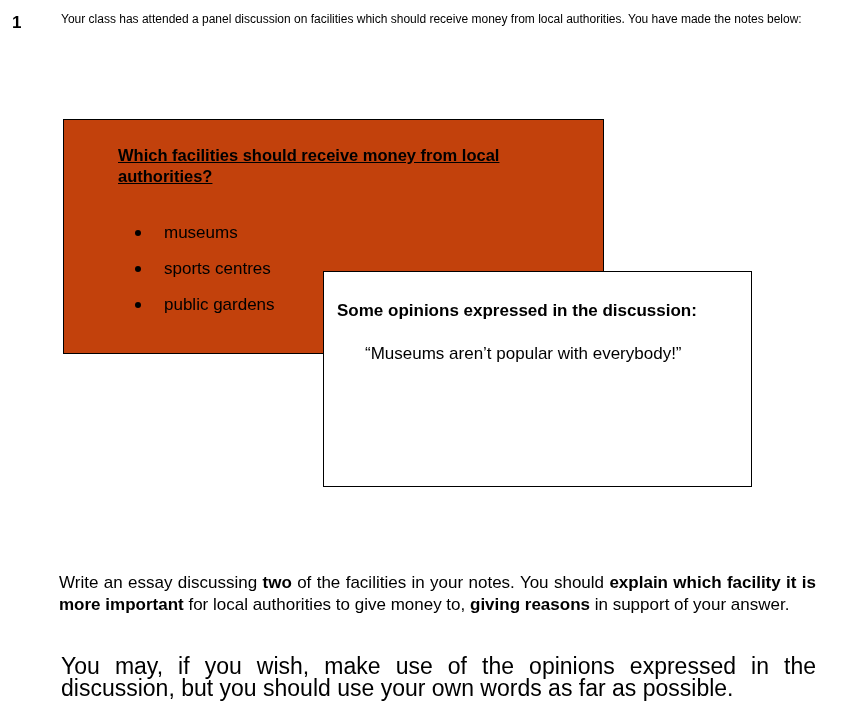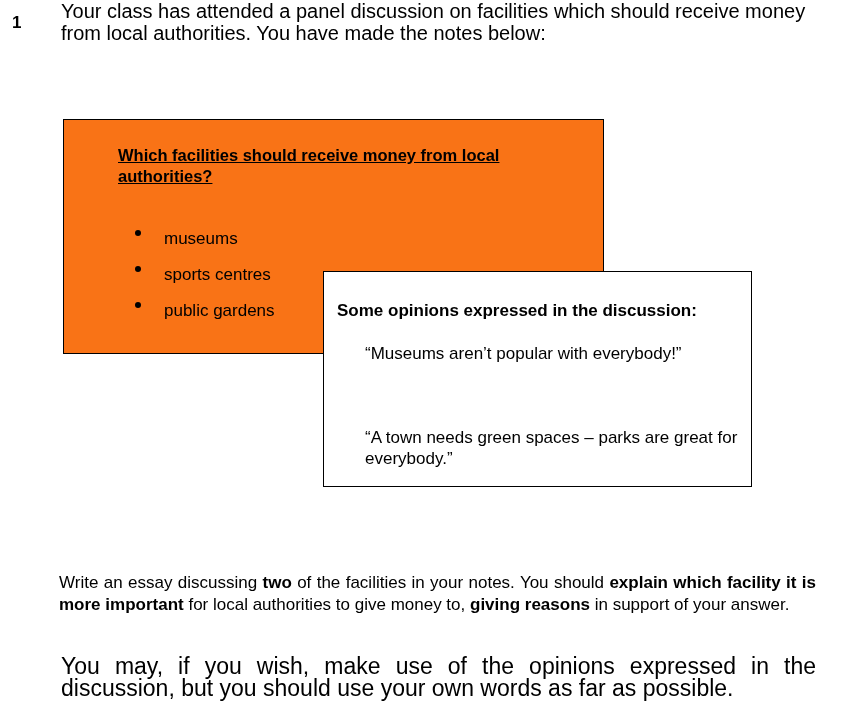--- a/index.html
+++ b/index.html
@@ -1,27 +1,27 @@
 <!DOCTYPE html>
 <html><head>
   <meta charset="utf-8">
   <style>
     html, body { margin: 0; padding: 0; background: #ffffff; }
     body { width: 856px; height: 726px; position: relative; overflow: hidden;
            font-family: "Liberation Sans", sans-serif; color: #000; }
     .qnum { position: absolute; left: 12px; top: 13px; font-size: 17px; font-weight: bold; }
-    .intro { position: absolute; left: 61px; top: 0; width: 770px; font-size: 20px; line-height: 22px; }
+    .intro { position: absolute; left: 61px; top: 8px; width: 770px; font-size: 12px; line-height: 22px; }
     .box1 { position: absolute; left: 63px; top: 119px; width: 541px; height: 235px;
-            border: 1px solid #000; box-sizing: border-box; background: #f97316; }
+            border: 1px solid #000; box-sizing: border-box; background: #c2410c; }
     .box1-title { position: absolute; left: 54px; top: 25px; width: 400px; font-size: 16.5px;
                   line-height: 21px; font-weight: bold; text-decoration: underline; }
     .bullets { position: absolute; left: 0; top: 101px; margin: 0; padding: 0; list-style: none; }
     .bullets li { position: relative; height: 36px; font-size: 17px; line-height: 24px; }
     .bullet-dot { position: absolute; left: 71px; top: 9px; width: 6px; height: 6px; border-radius: 50%; background: #000; }
-    .bullet-text { position: absolute; left: 100px; top: 6px; white-space: nowrap; }
+    .bullet-text { position: absolute; left: 100px; top: 0; white-space: nowrap; }
     .box2 { position: absolute; left: 323px; top: 271px; width: 429px; height: 216px;
             border: 1px solid #000; box-sizing: border-box; background: #fff; }
     .box2-heading { position: absolute; left: 13px; top: 28px; font-size: 17px; line-height: 22px; white-space: nowrap; font-weight: bold; }
     .quote { position: absolute; left: 13px; width: 410px; font-size: 17px; line-height: 21px; margin-left: 28px; }
     .q1 { top: 71px; } .q2 { top: 113px; } .q3 { top: 155px; }
     .task { position: absolute; left: 59px; top: 572px; width: 757px; font-size: 17px; line-height: 21.5px;
             text-align: justify; }
     .note { position: absolute; left: 61px; top: 656px; width: 755px; font-size: 23px; line-height: 21.5px;
             text-align: justify; }
     b { font-weight: bold; }
@@ -46,18 +46,17 @@
     <li>
       <span class="bullet-dot"></span>
       <span class="bullet-text">public gardens</span>
     </li>
   </ul>
 </div>
 
 <div class="box2">
   <div class="box2-heading">Some opinions expressed in the discussion:</div>
   <div class="quote q1">“Museums aren’t popular with everybody!”</div>
-  <div class="quote q3">“A town needs green spaces – parks are great for everybody.”</div>
 </div>
 
 <div class="task"><span>Write an essay discussing </span><b>two</b><span> of the facilities in your notes. You should </span><b>explain which facility it is more important</b><span> for local authorities to give money to, </span><b>giving reasons</b><span> in support of your answer.</span></div>
 
 <div class="note">You may, if you wish, make use of the opinions expressed in the discussion, but you should use your own words as far as possible.</div>
 
 </body></html>

